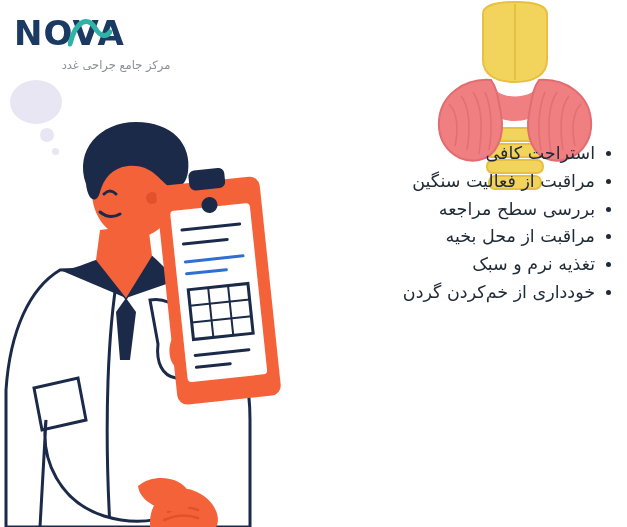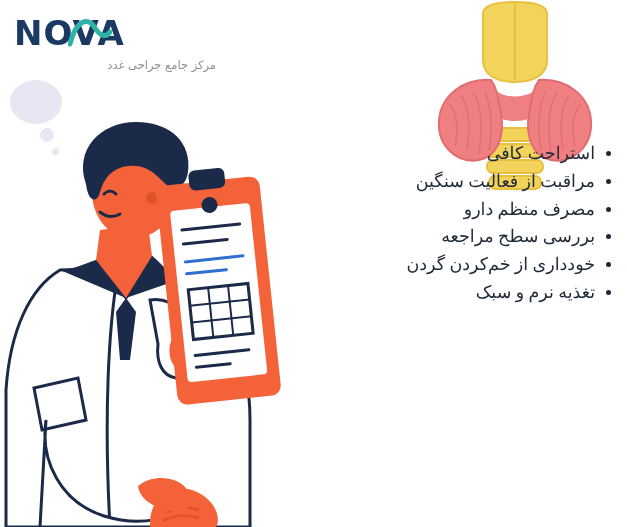--- a/index.html
+++ b/index.html
@@ -44,21 +44,21 @@
     left: 54px;
     width: 44px;
     height: 34px;
   }
   .logo-sub {
     position: absolute;
     top: 44px;
     left: 2px;
     width: 200px;
     direction: rtl;
-    text-align: right;
+    text-align: center;
     font-size: 11.5px;
     color: #8b8f96;
     letter-spacing: 0.2px;
   }
 
   
   .bubble {
     position: absolute;
     background: #e9e6f3;
     border-radius: 50%;
@@ -89,21 +89,20 @@
   .advice-list {
     position: absolute;
     right: 14px;
     top: 140px;
     width: 330px;
     direction: rtl;
     text-align: right;
     list-style: none;
     margin: 0;
     padding: 0;
-    font-family: Liberation Serif, serif;
   }
   .advice-item {
     position: relative;
     color: #1f2a37;
     font-size: 17.5px;
     line-height: 1.53;
     padding-right: 18px;
     margin-bottom: 1px;
     white-space: pre-line;
   }
@@ -231,19 +230,19 @@
     <g stroke="#e0512c" stroke-width="2.5" fill="none" stroke-linecap="round">
       <path d="M168 392 q16 -8 30 -2"></path>
       <path d="M164 400 q18 -8 34 -2"></path>
     </g>
     <path d="M138 366 C152 354, 176 356, 186 368 C196 380, 190 394, 176 392 C160 390, 140 382, 138 366 Z" fill="#f4623a"></path>
   </svg>
 
   <ul class="advice-list">
     <li class="advice-item">استراحت کافی</li>
     <li class="advice-item">مراقبت از فعالیت سنگین</li>
-    <li class="advice-item">مصرف منظم دارو</li>
     <li class="advice-item">بررسی سطح مراجعه</li>
+    <li class="advice-item">مراقبت از محل بخیه</li>
+    <li class="advice-item">تغذیه نرم و سبک</li>
     <li class="advice-item">خودداری از خم‌کردن گردن</li>
-    <li class="advice-item">تغذیه نرم و سبک</li>
   </ul>
 
 </div>
 
 </body></html>

